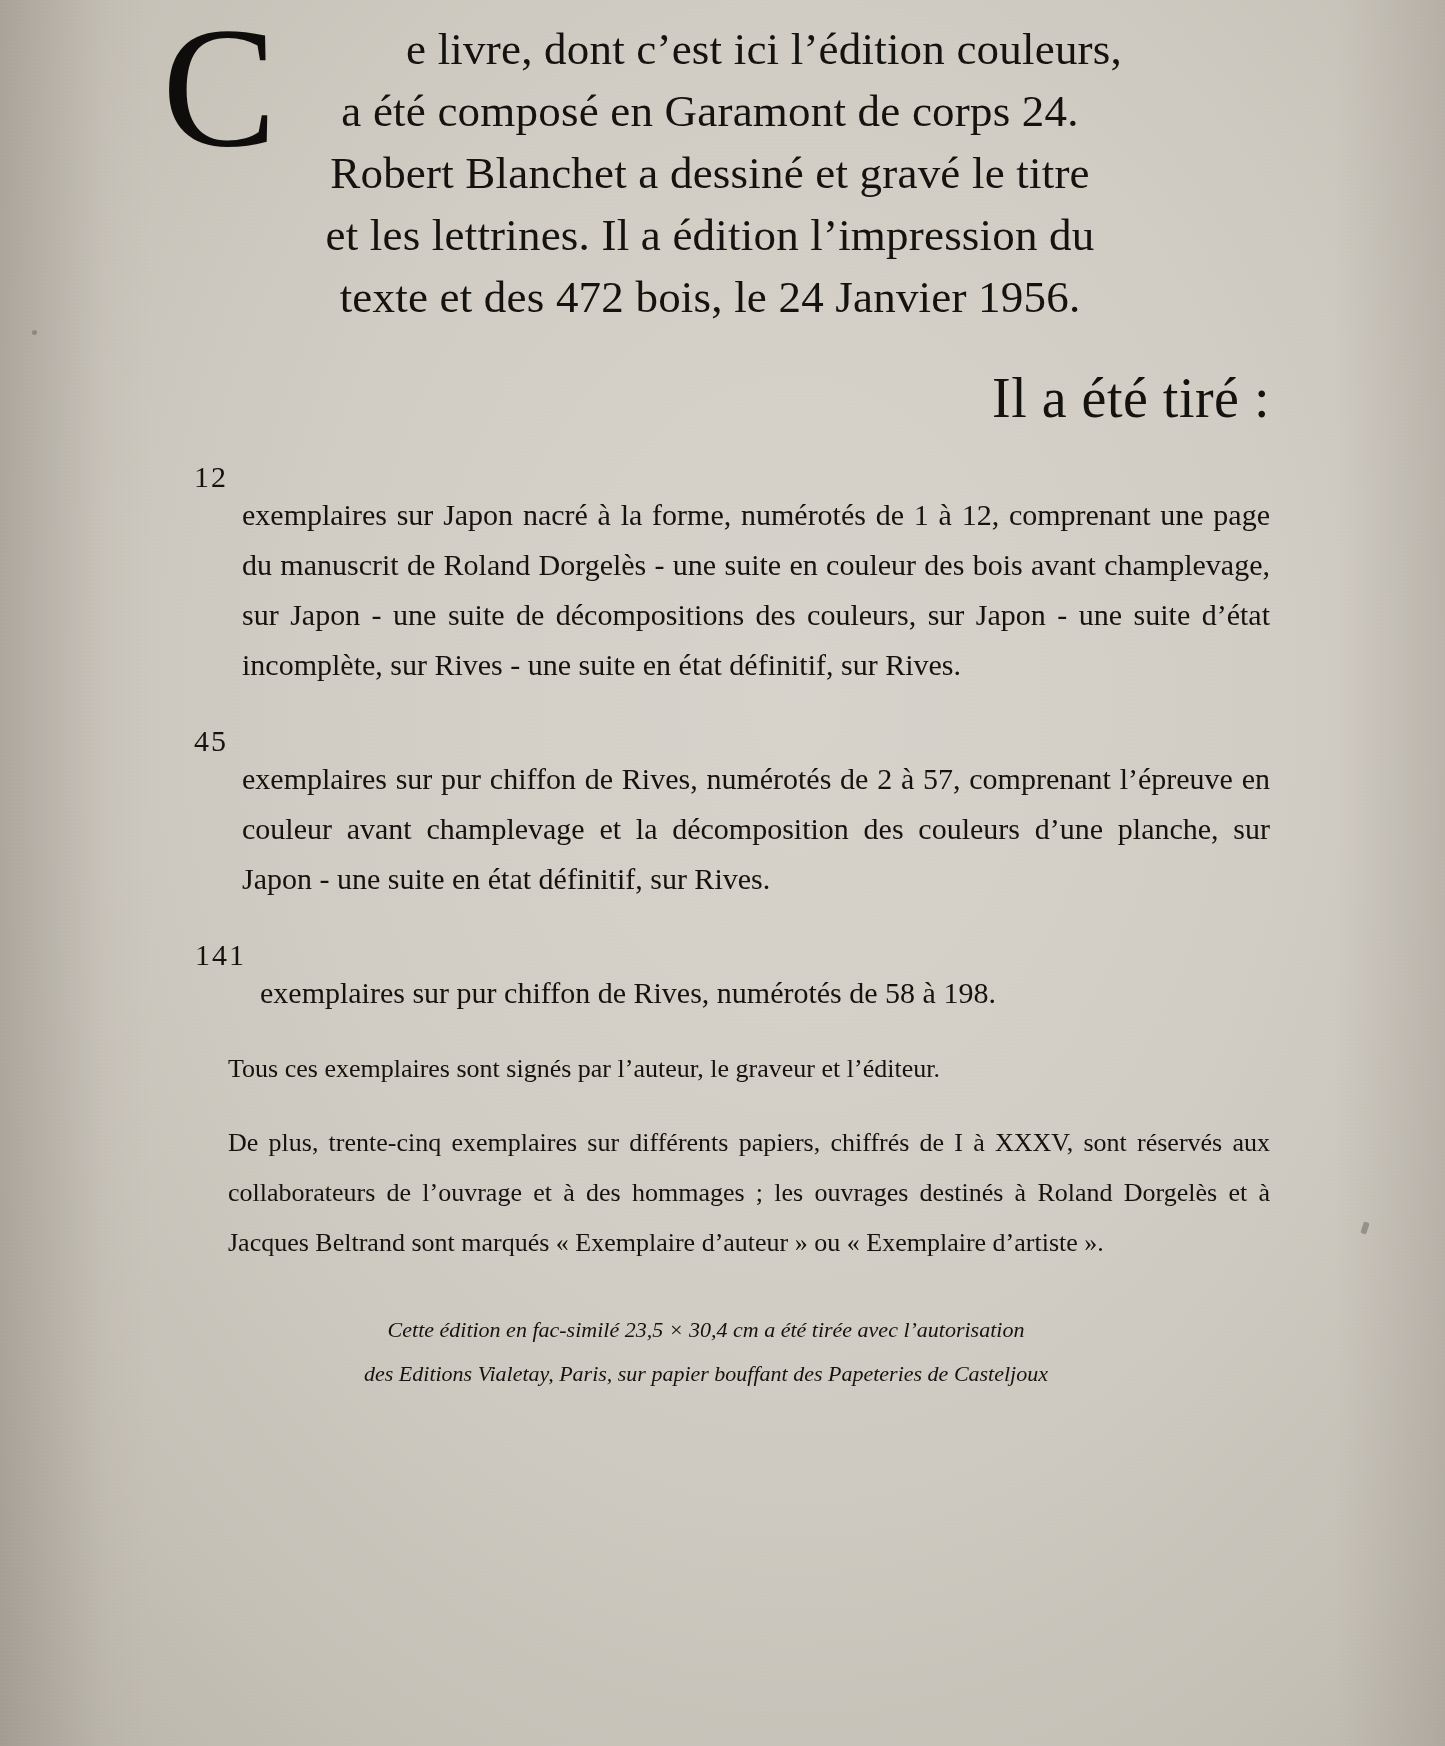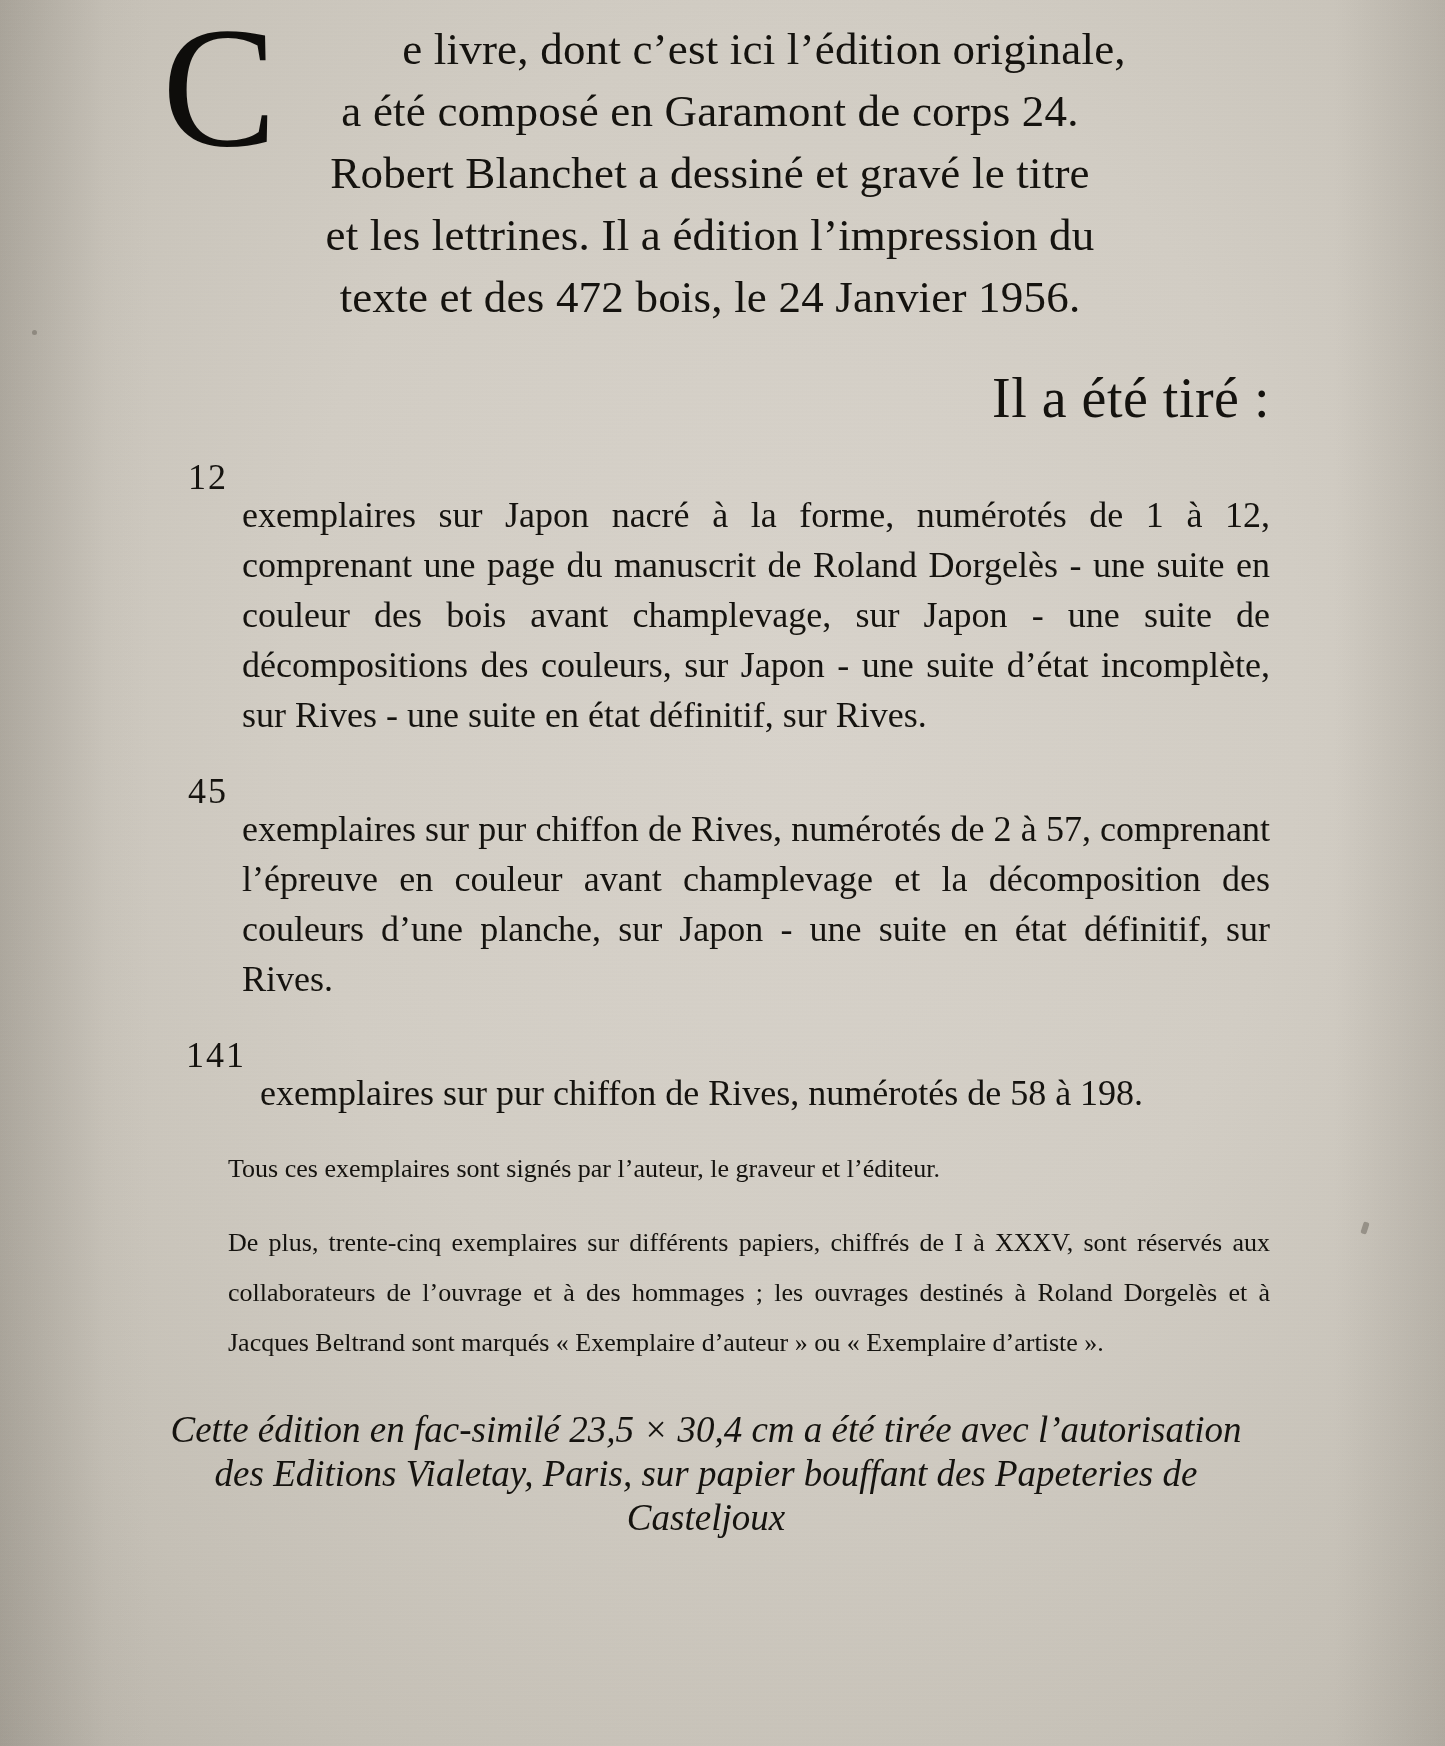--- a/index.html
+++ b/index.html
@@ -80,21 +80,21 @@
     line-height: 72px;
     margin: 34px 0 18px 0;
     letter-spacing: .5px;
   }
 
   
   .entry {
     display: flex;
     align-items: flex-start;
     margin: 0 0 26px 0;
-    font-size: 36px;
+    font-size: 30px;
     line-height: 50px;
   }
   .entry .num {
     width: 78px;
     flex: 0 0 78px;
     text-align: right;
     padding-right: 14px;
     letter-spacing: 2px;
   }
   .entry .body {
@@ -112,21 +112,21 @@
     font-size: 26px;
     line-height: 50px;
     text-align: justify;
     text-align-last: left;
   }
 
   
   .colophon {
     margin-top: 40px;
     font-style: italic;
-    font-size: 37px;
+    font-size: 22px;
     line-height: 44px;
     text-align: center;
     padding: 0 8px 0 0;
   }
   .colophon .line { display: block; }
 
   
   .speck {
     position: absolute;
     background: #6f6a61;
@@ -142,21 +142,21 @@
   <div class="rightedge"></div>
   <div class="grain"></div>
 
   <div class="speck" style="left:32px; top:330px; width:5px; height:5px;"></div>
   <div class="speck" style="left:1362px; top:1222px; width:6px; height:12px; border-radius:2px; transform:rotate(18deg);"></div>
 
   <div class="content">
 
     <div class="opening">
       <span class="dropcap">C</span>
-      <span class="line l1">e livre, dont c’est ici l’édition originale,</span>
+      <span class="line l1">e livre, dont c’est ici l’édition couleurs,</span>
       <span class="line">a été composé en Garamont de corps 24.</span>
       <span class="line">Robert Blanchet a dessiné et gravé le titre</span>
       <span class="line">et les lettrines. Il a édition l’impression du</span>
       <span class="line">texte et des 472 bois, le 24 Janvier 1956.</span>
     </div>
 
     <div class="subhead">Il a été tiré :</div>
 
     <div class="entry">
       <div class="num">12</div>

